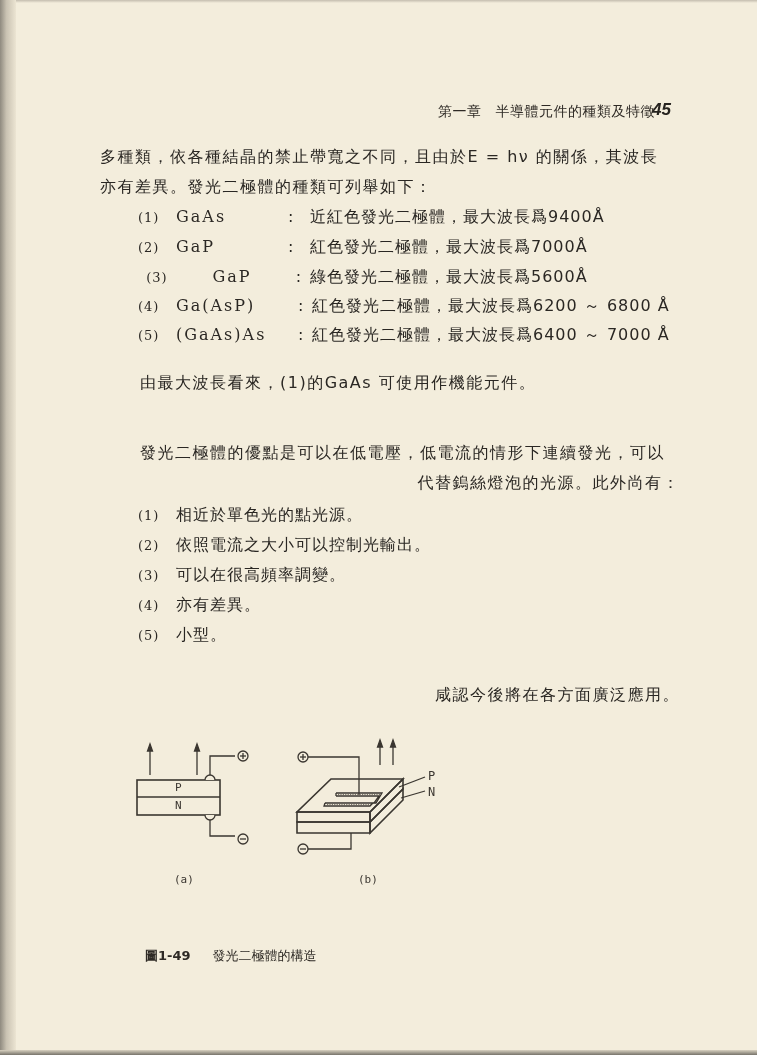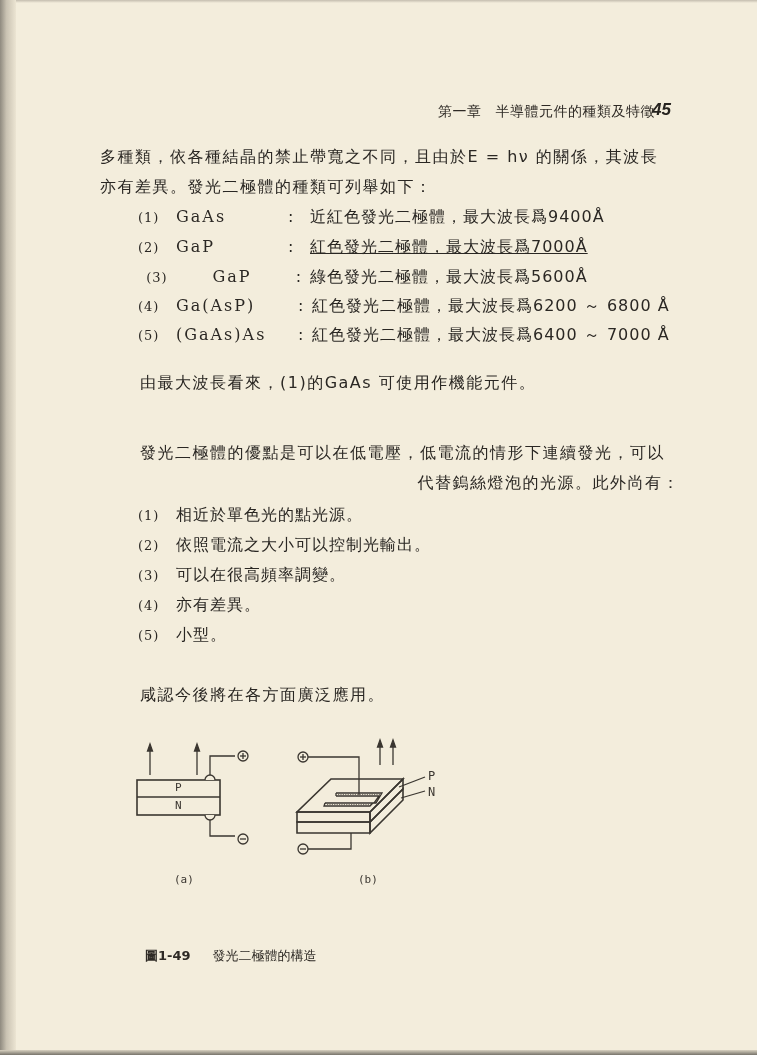--- a/index.html
+++ b/index.html
@@ -76,21 +76,21 @@
   <span class="chapter">第一章</span><span>半導體元件的種類及特徵</span>
 </div>
 <div class="page-number">45</div>
 
 <div class="para" style="top:142px;">多種類，依各種結晶的禁止帶寬之不同，且由於E = hν 的關係，其波長</div>
 <div class="para" style="top:172px;">亦有差異。發光二極體的種類可列舉如下：</div>
 
 <div class="list-item" style="top:202px;">
   <span class="num">(1)</span><span class="mat">GaAs</span><span class="colon">:</span><span>近紅色發光二極體，最大波長爲9400Å</span>
 </div>
-<div class="list-item" style="top:232px;text-decoration:underline;">
+<div class="list-item" style="top:232px;">
   <span class="num">(2)</span><span class="mat">GaP</span><span class="colon">:</span><span>紅色發光二極體，最大波長爲7000Å</span>
 </div>
 <div class="list-item" style="top:262px;text-align:center;">
   <span class="num">(3)</span><span class="mat">GaP</span><span class="colon">:</span><span>綠色發光二極體，最大波長爲5600Å</span>
 </div>
 <div class="list-item" style="top:291px;">
   <span class="num">(4)</span><span class="mat" style="width:122px">Ga(AsP)</span><span class="colon" style="width:14px">:</span><span>紅色發光二極體，最大波長爲6200 ～ 6800 Å</span>
 </div>
 <div class="list-item" style="top:320px;">
   <span class="num">(5)</span><span class="mat" style="width:122px">(GaAs)As</span><span class="colon" style="width:14px">:</span><span>紅色發光二極體，最大波長爲6400 ～ 7000 Å</span>
@@ -110,21 +110,21 @@
 <div class="list-item" style="top:560px;">
   <span class="num">(3)</span><span>可以在很高頻率調變。</span>
 </div>
 <div class="list-item" style="top:590px;">
   <span class="num">(4)</span><span>亦有差異。</span>
 </div>
 <div class="list-item" style="top:620px;">
   <span class="num">(5)</span><span>小型。</span>
 </div>
 
-<div class="para indent" style="top:680px;">咸認今後將在各方面廣泛應用。</div>
+<div class="para indent" style="top:680px;text-align:right;">咸認今後將在各方面廣泛應用。</div>
 
 <div class="figure">
   <svg width="360" height="160" viewBox="0 0 360 160">
     <g stroke="#3a3630" fill="none" stroke-width="1.3">
 
       <g>
         <line x1="30" y1="40" x2="30" y2="14"></line>
         <polygon points="30,9 27.5,16 32.5,16" fill="#3a3630"></polygon>
         <line x1="77" y1="40" x2="77" y2="14"></line>
         <polygon points="77,9 74.5,16 79.5,16" fill="#3a3630"></polygon>

